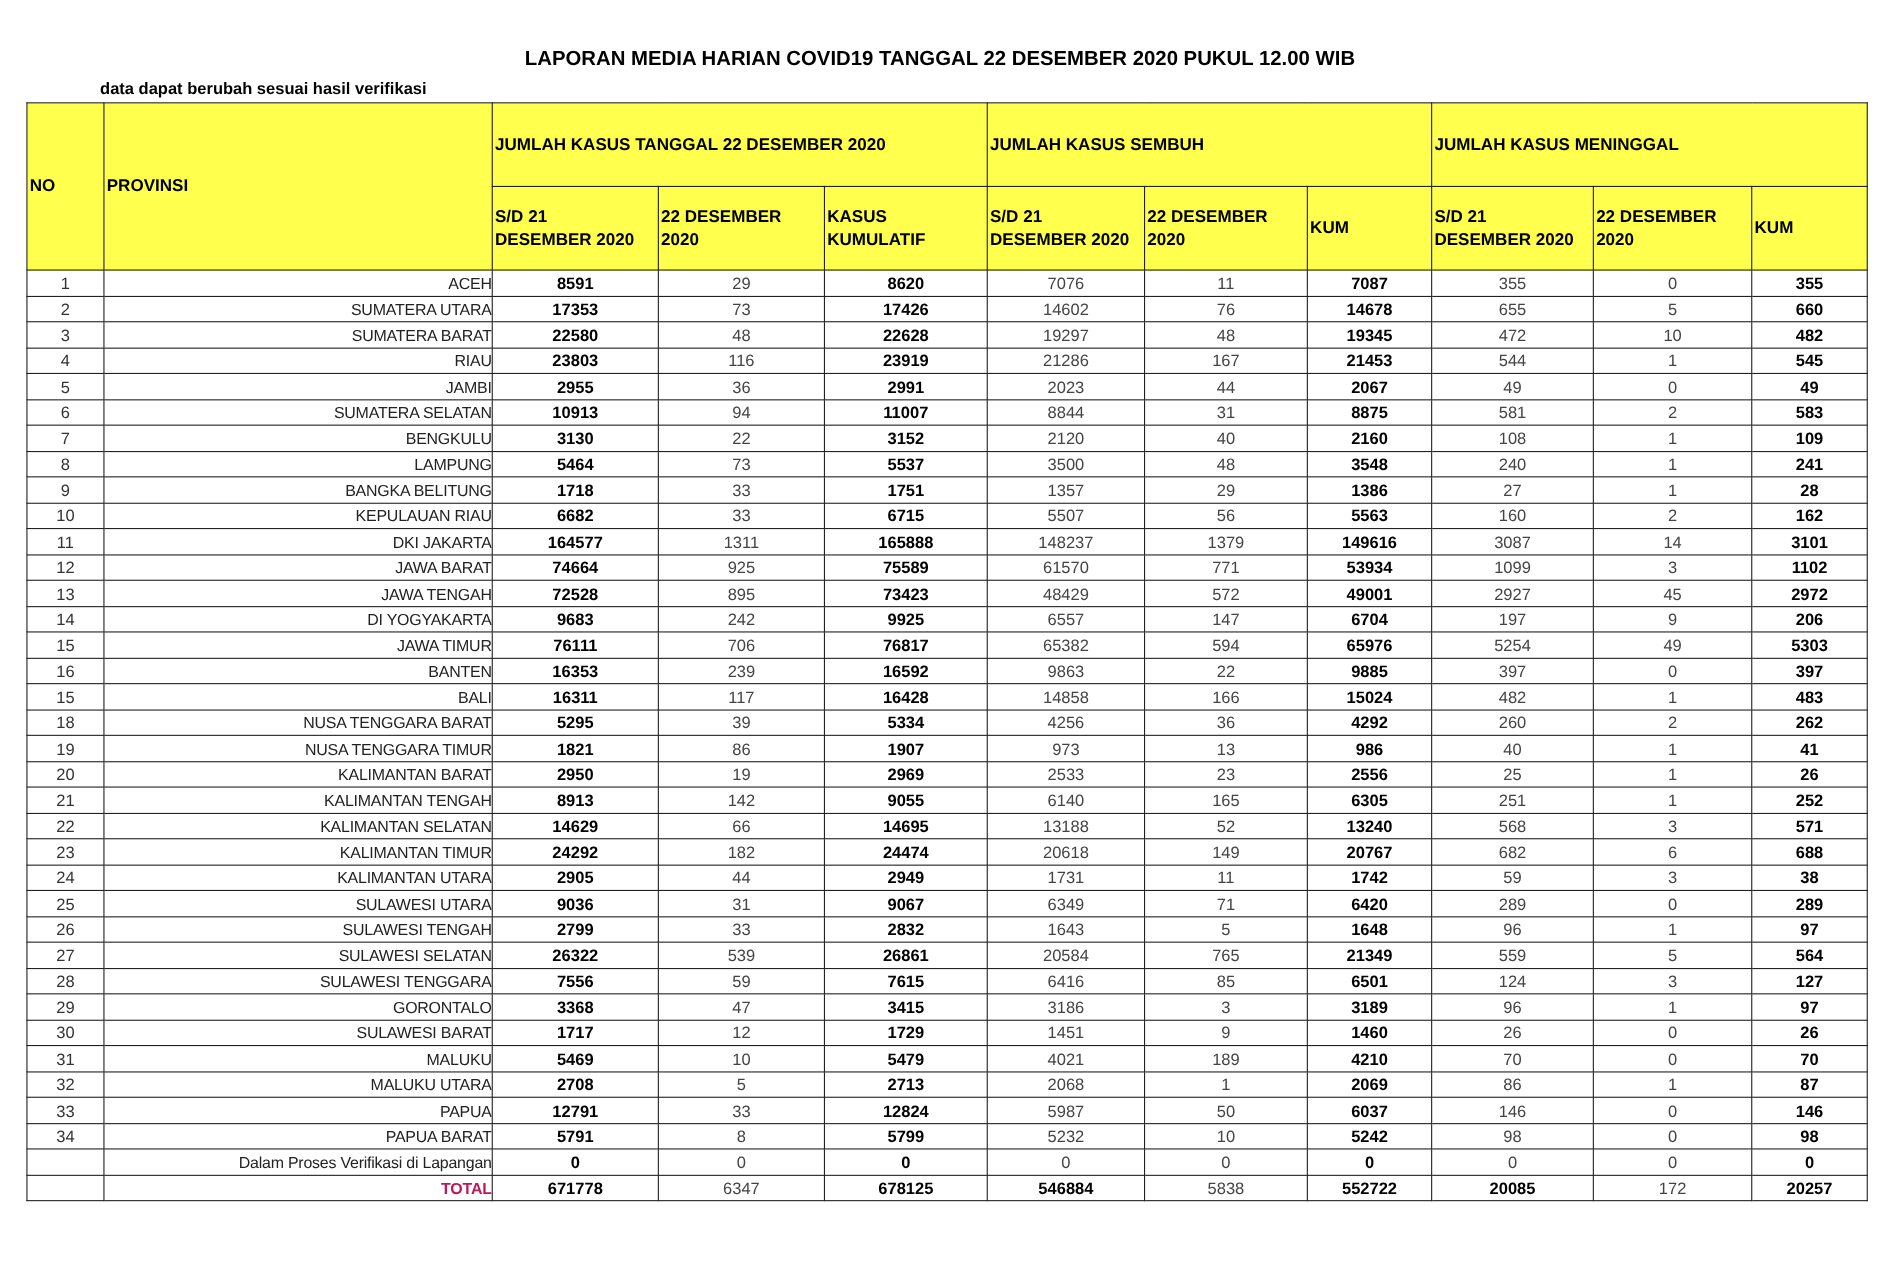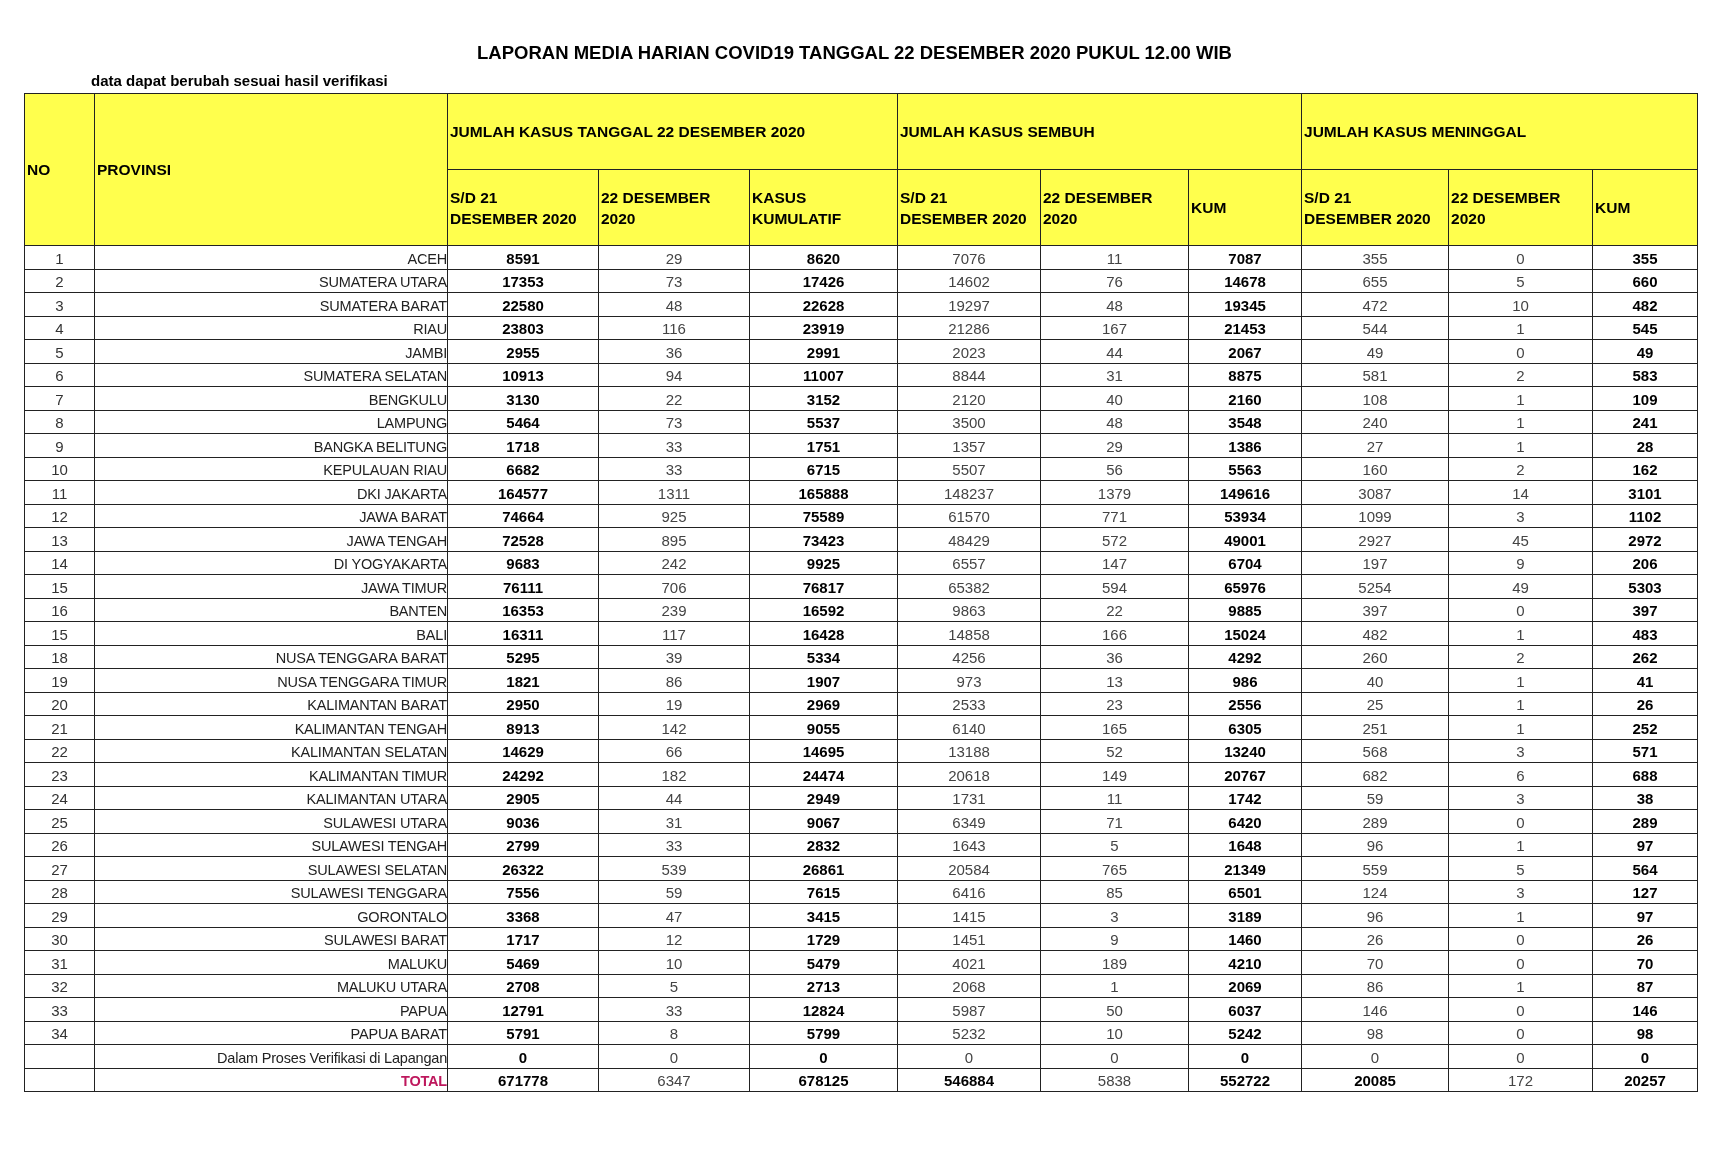--- a/index.html
+++ b/index.html
@@ -503,21 +503,21 @@
         <td class="light">124</td>
         <td class="light">3</td>
         <td class="b">127</td>
       </tr>
       <tr>
         <td class="no">29</td>
         <td class="prov">GORONTALO</td>
         <td class="b">3368</td>
         <td class="light">47</td>
         <td class="b">3415</td>
-        <td class="light">1415</td>
+        <td class="light">3186</td>
         <td class="light">3</td>
         <td class="b">3189</td>
         <td class="light">96</td>
         <td class="light">1</td>
         <td class="b">97</td>
       </tr>
       <tr>
         <td class="no">30</td>
         <td class="prov">SULAWESI BARAT</td>
         <td class="b">1717</td>

